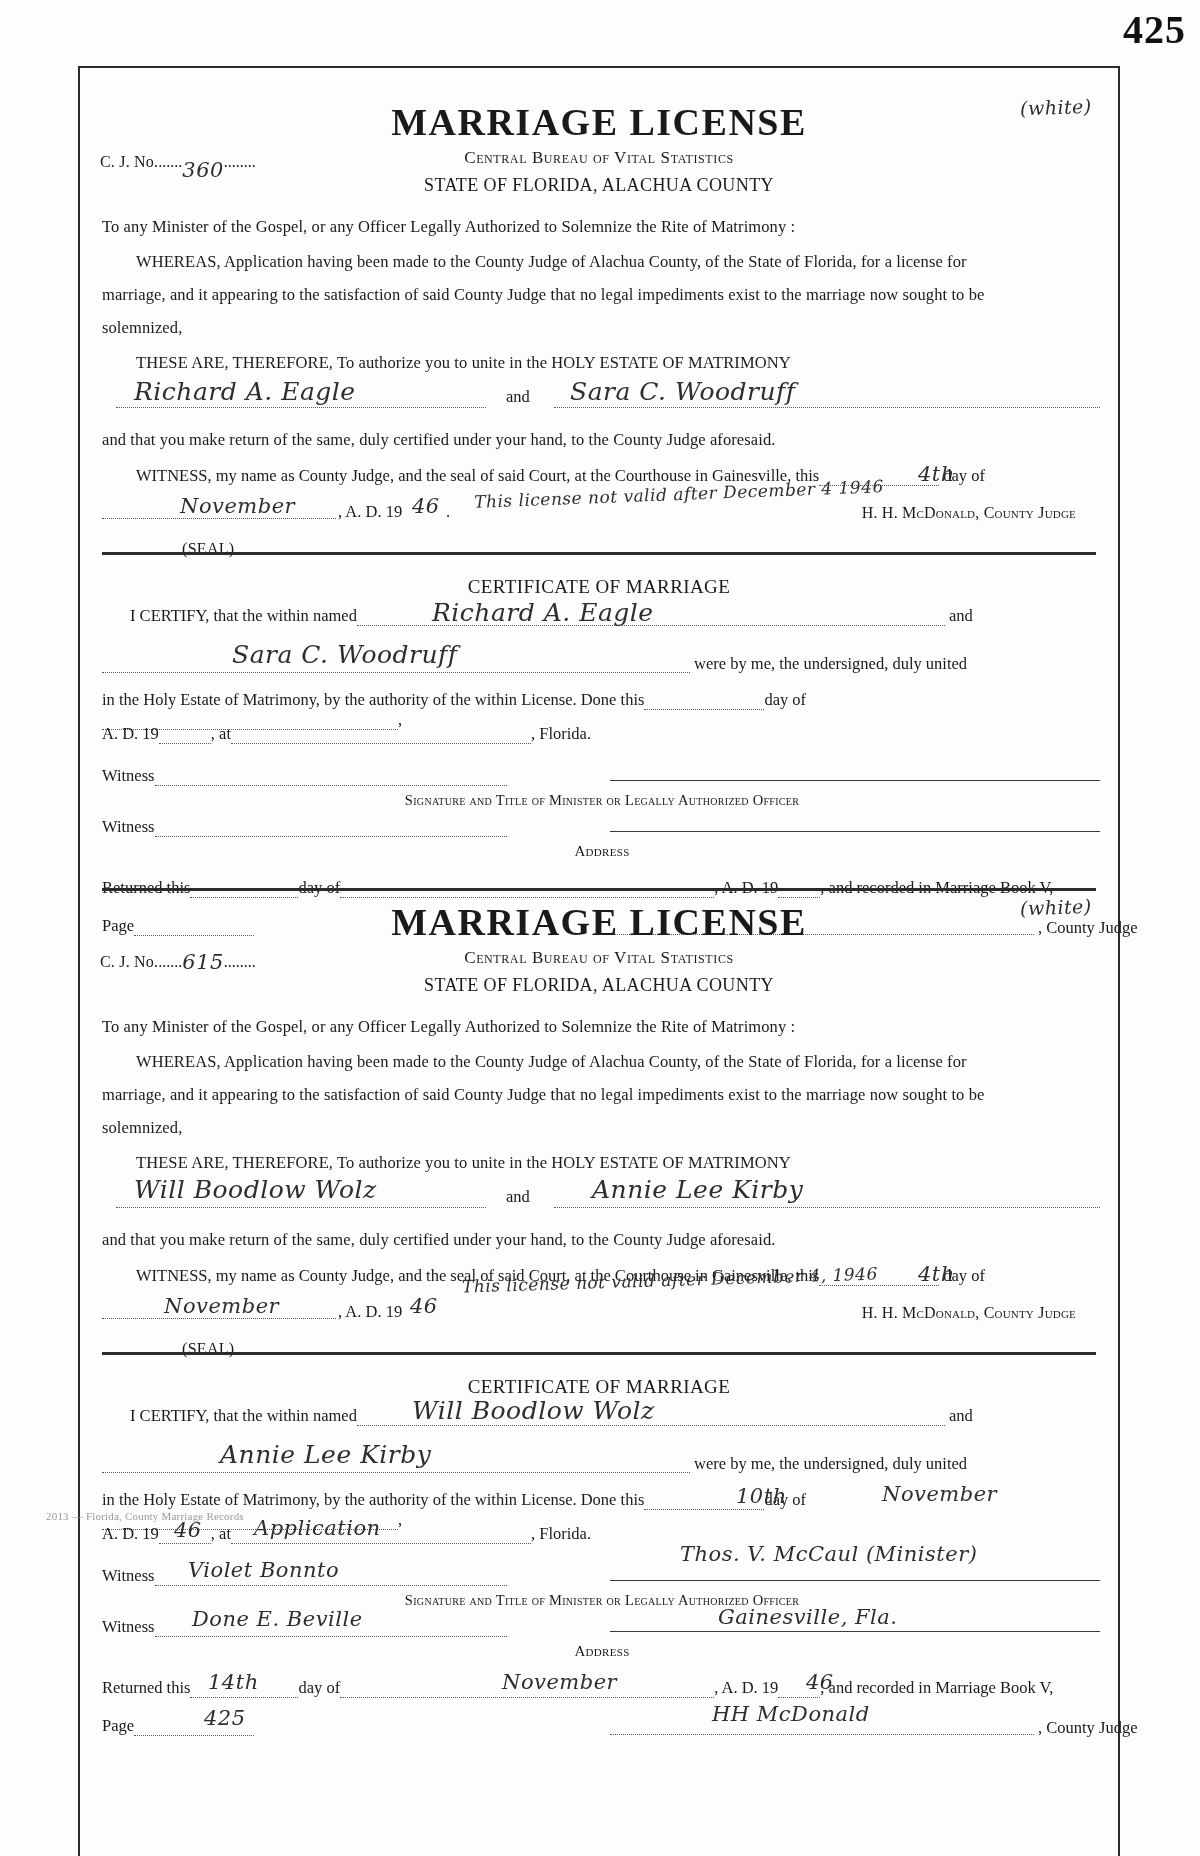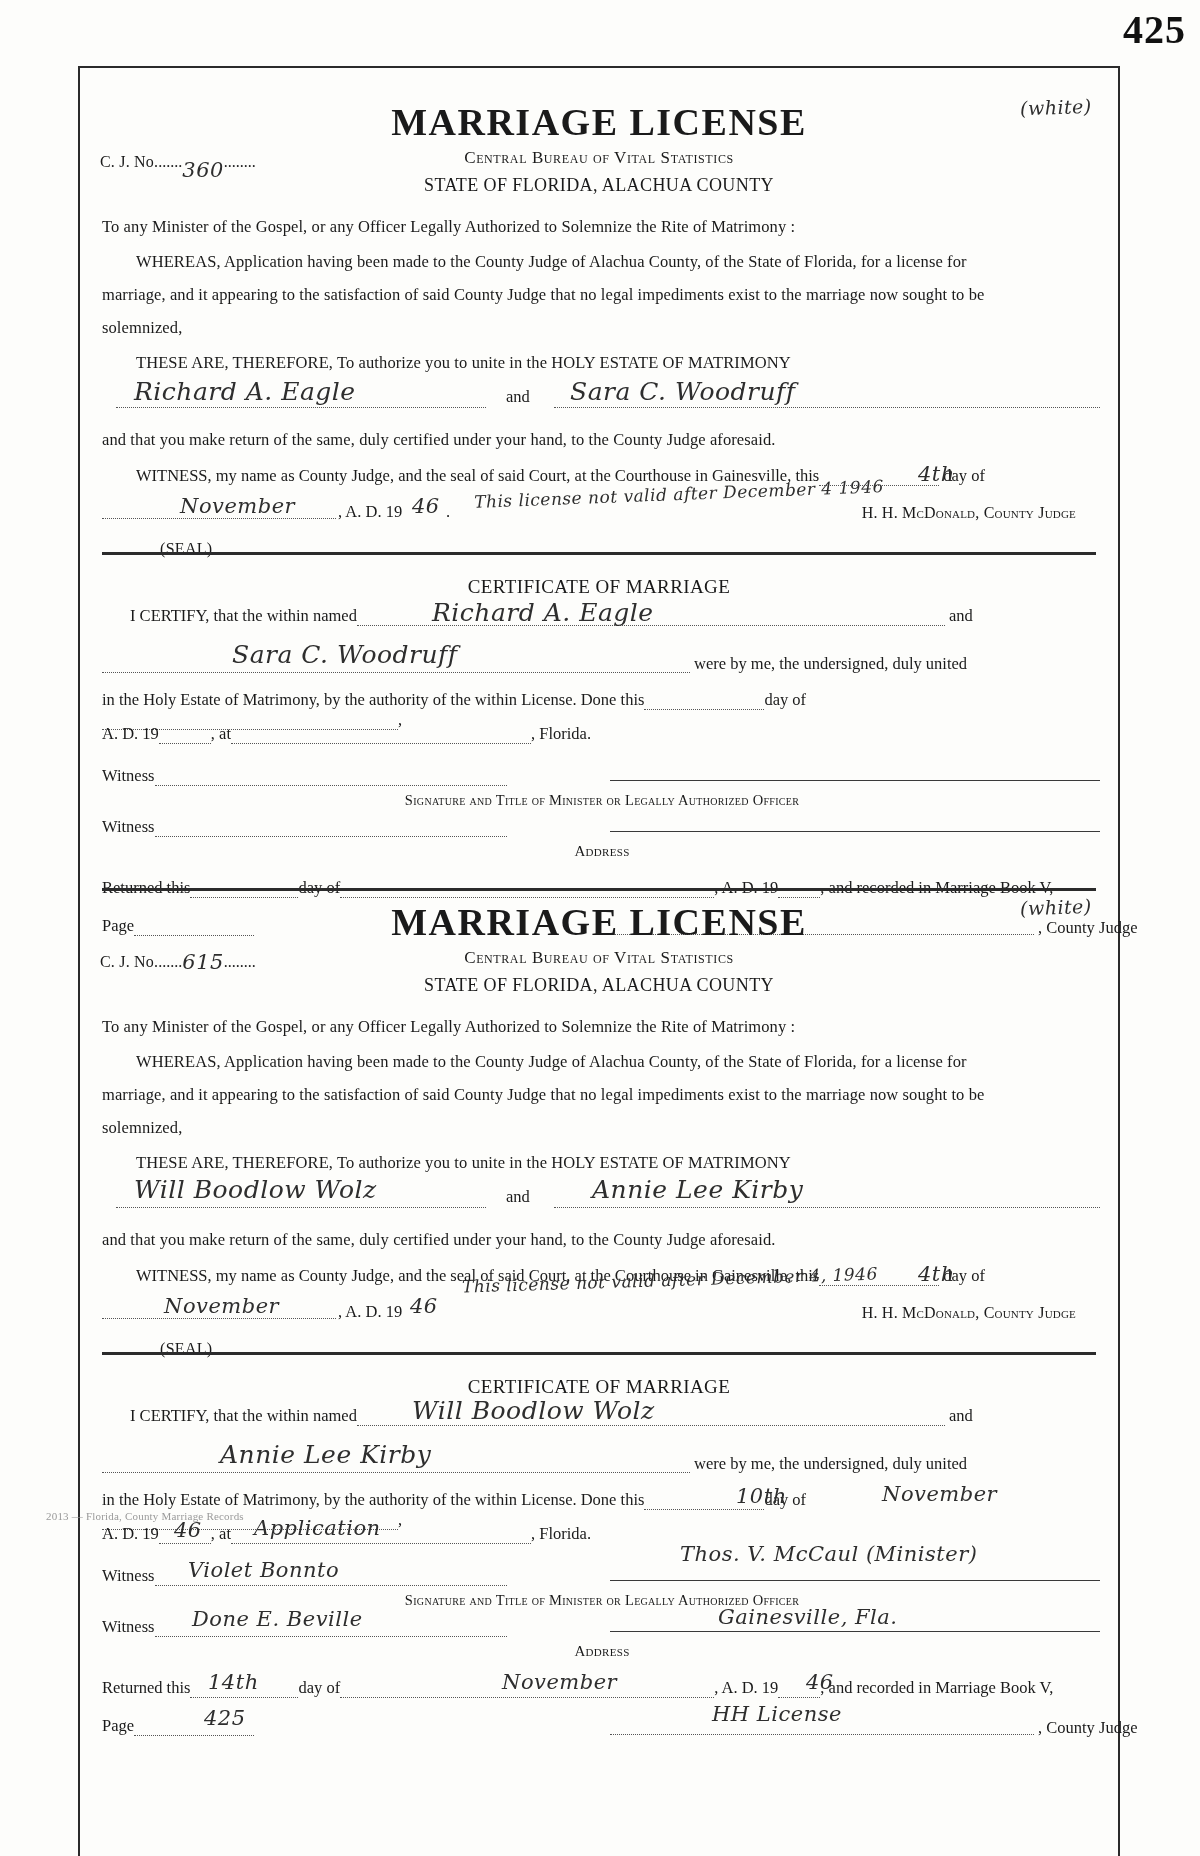--- a/index.html
+++ b/index.html
@@ -146,21 +146,21 @@
     position: absolute;
     left: 46px;
     top: 1510px;
     font-size: 11px;
     color: #9a9a9a;
     letter-spacing: .2px;
   }
   .seal {
     font-size: 16px;
     letter-spacing: .3px;
-    margin-left: 58px;
+    margin-left: 80px;
   }
   .judge {
     position: absolute;
     right: 20px;
     font-size: 16px;
     font-variant: small-caps;
     letter-spacing: .2px;
   }
 </style>
 </head>
@@ -374,20 +374,20 @@
         <span class="hand hand-md hw-over" style="left:106px; top:-8px;">14th</span>
         <span class="hand hand-md hw-over" style="left:400px; top:-8px;">November</span>
         <span class="hand hand-md hw-over" style="left:704px; top:-8px;">46</span>
       </div>
 
       <div class="rowline" style="margin-top:10px; height:28px;">
         <span style="font-size:16.5px;">Page</span><span class="dotline" style="width:120px;"></span>
         <span class="dotline" style="position:absolute; left:508px; top:18px; width:424px;"></span>
         <span class="hw-over" style="left:936px; top:2px; font-size:16.5px;">, County Judge</span>
         <span class="hand hand-md hw-over" style="left:102px; top:-10px;">425</span>
-        <span class="hand hand-md hw-over" style="left:610px; top:-14px;">HH License</span>
+        <span class="hand hand-md hw-over" style="left:610px; top:-14px;">HH McDonald</span>
       </div>
     </div>
 
   </div>
 
   <div class="watermark">2013 — Florida, County Marriage Records</div>
 </div>
 
 </body></html>

